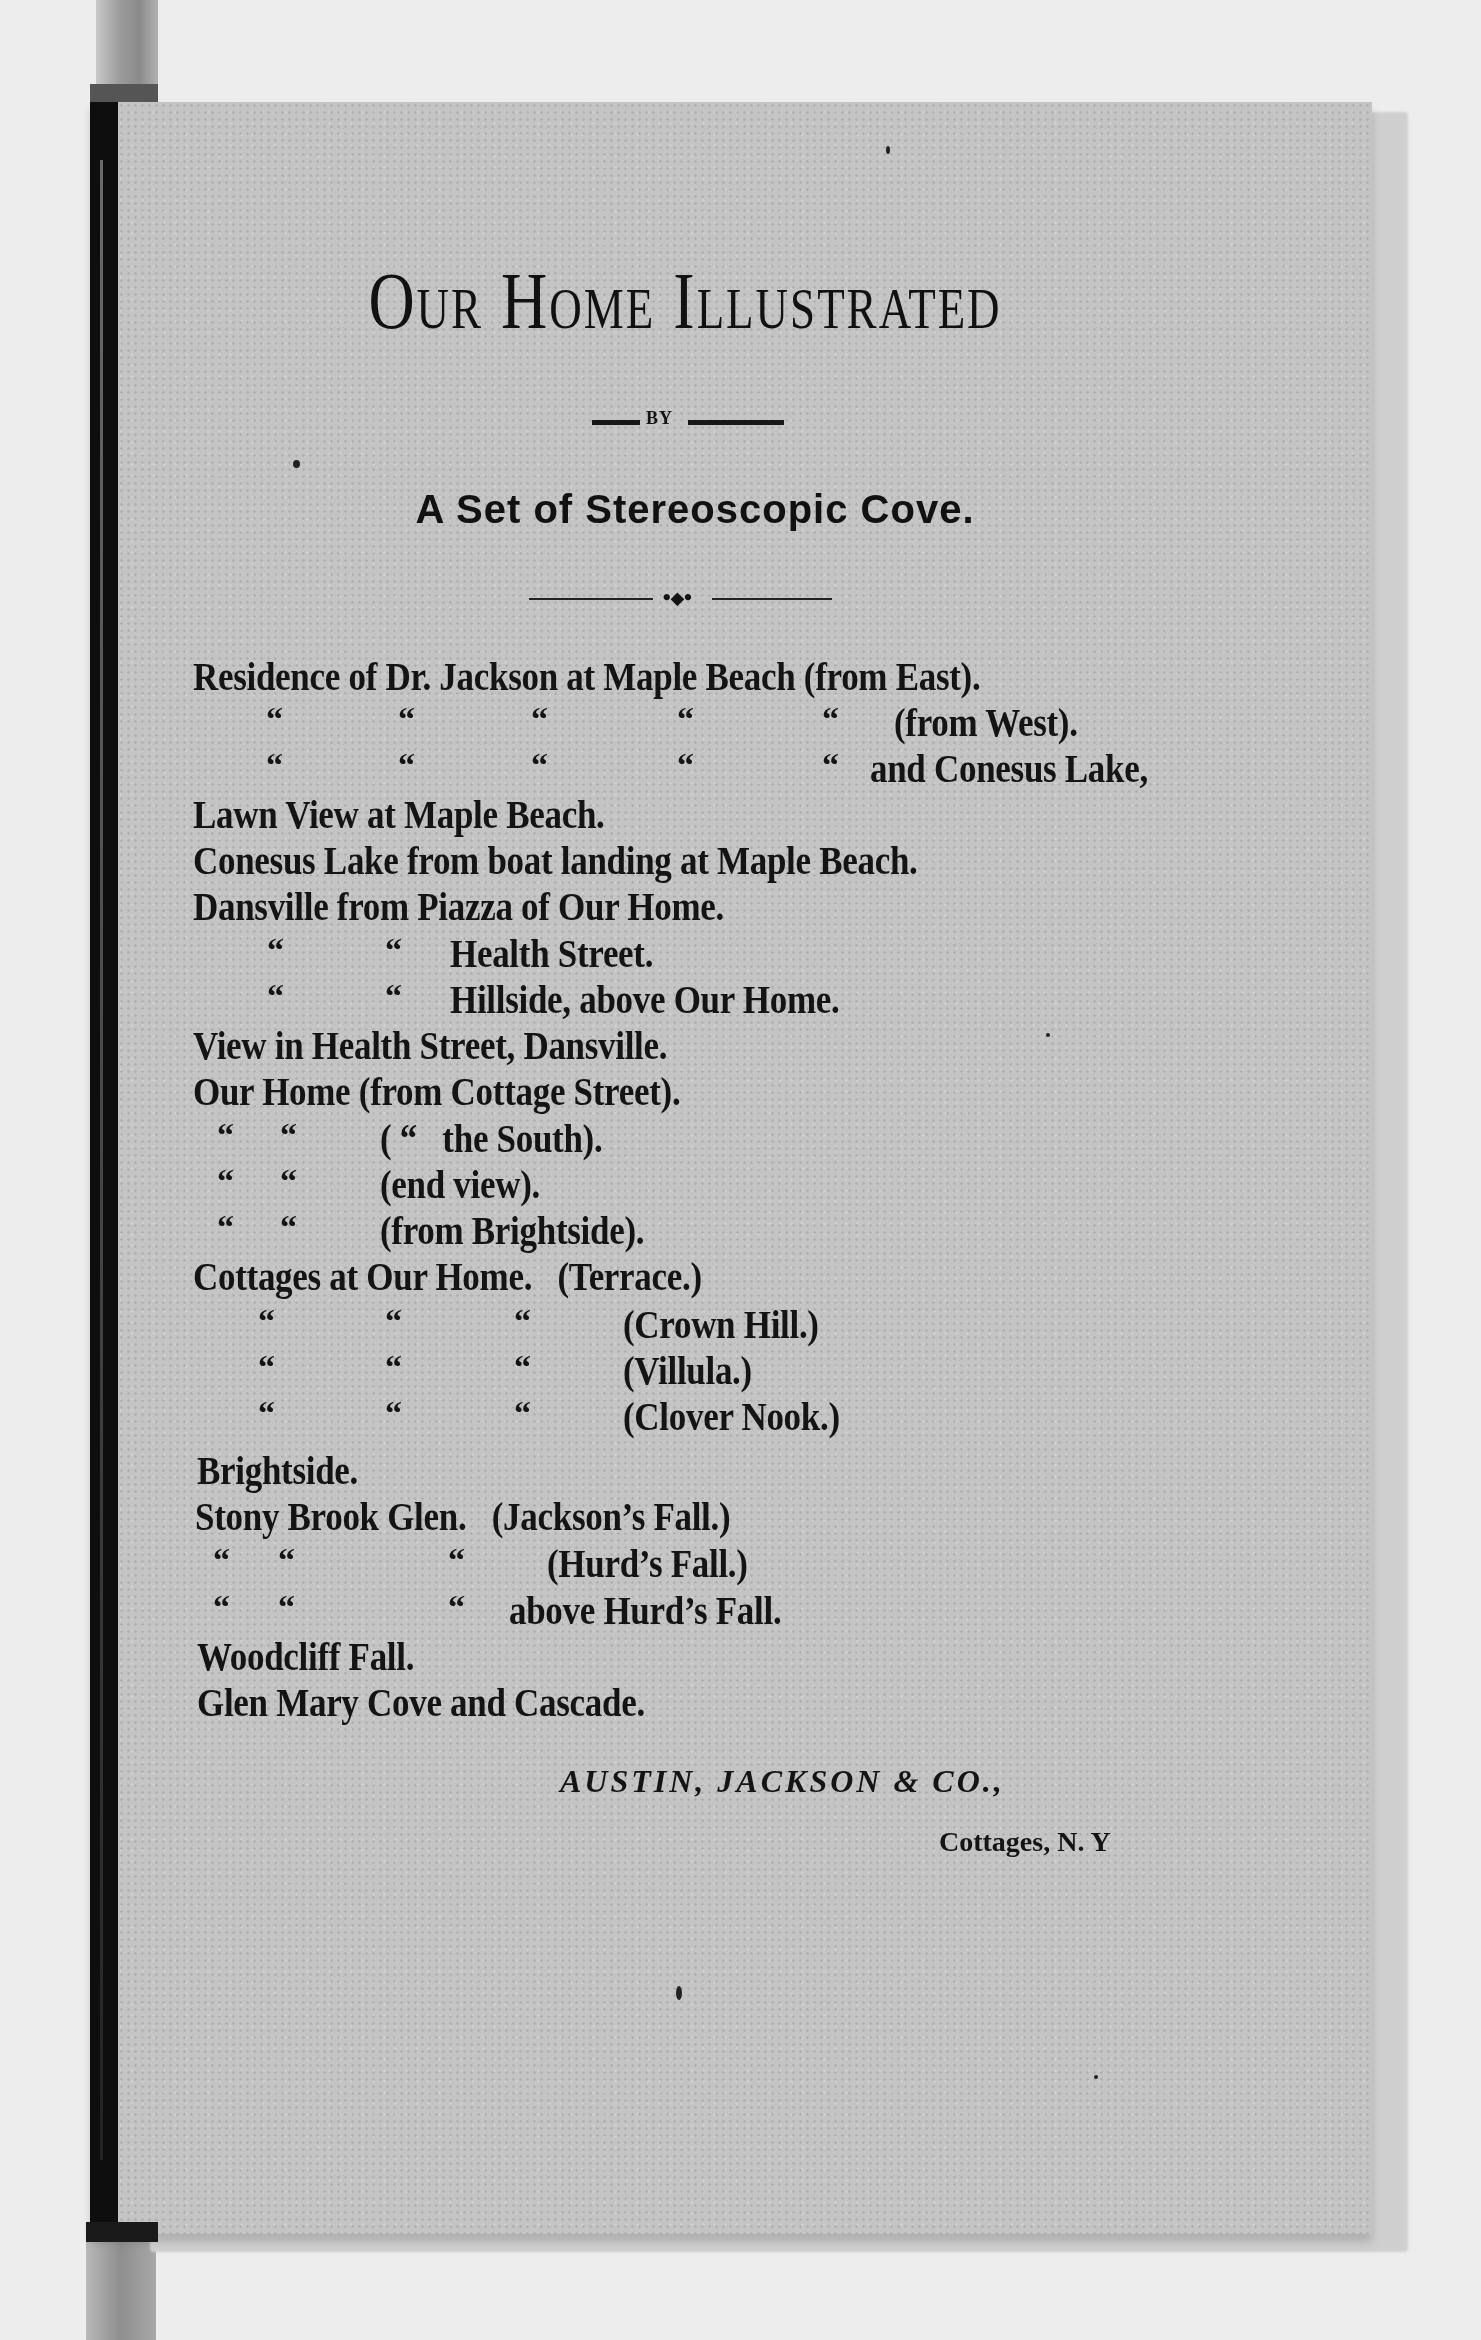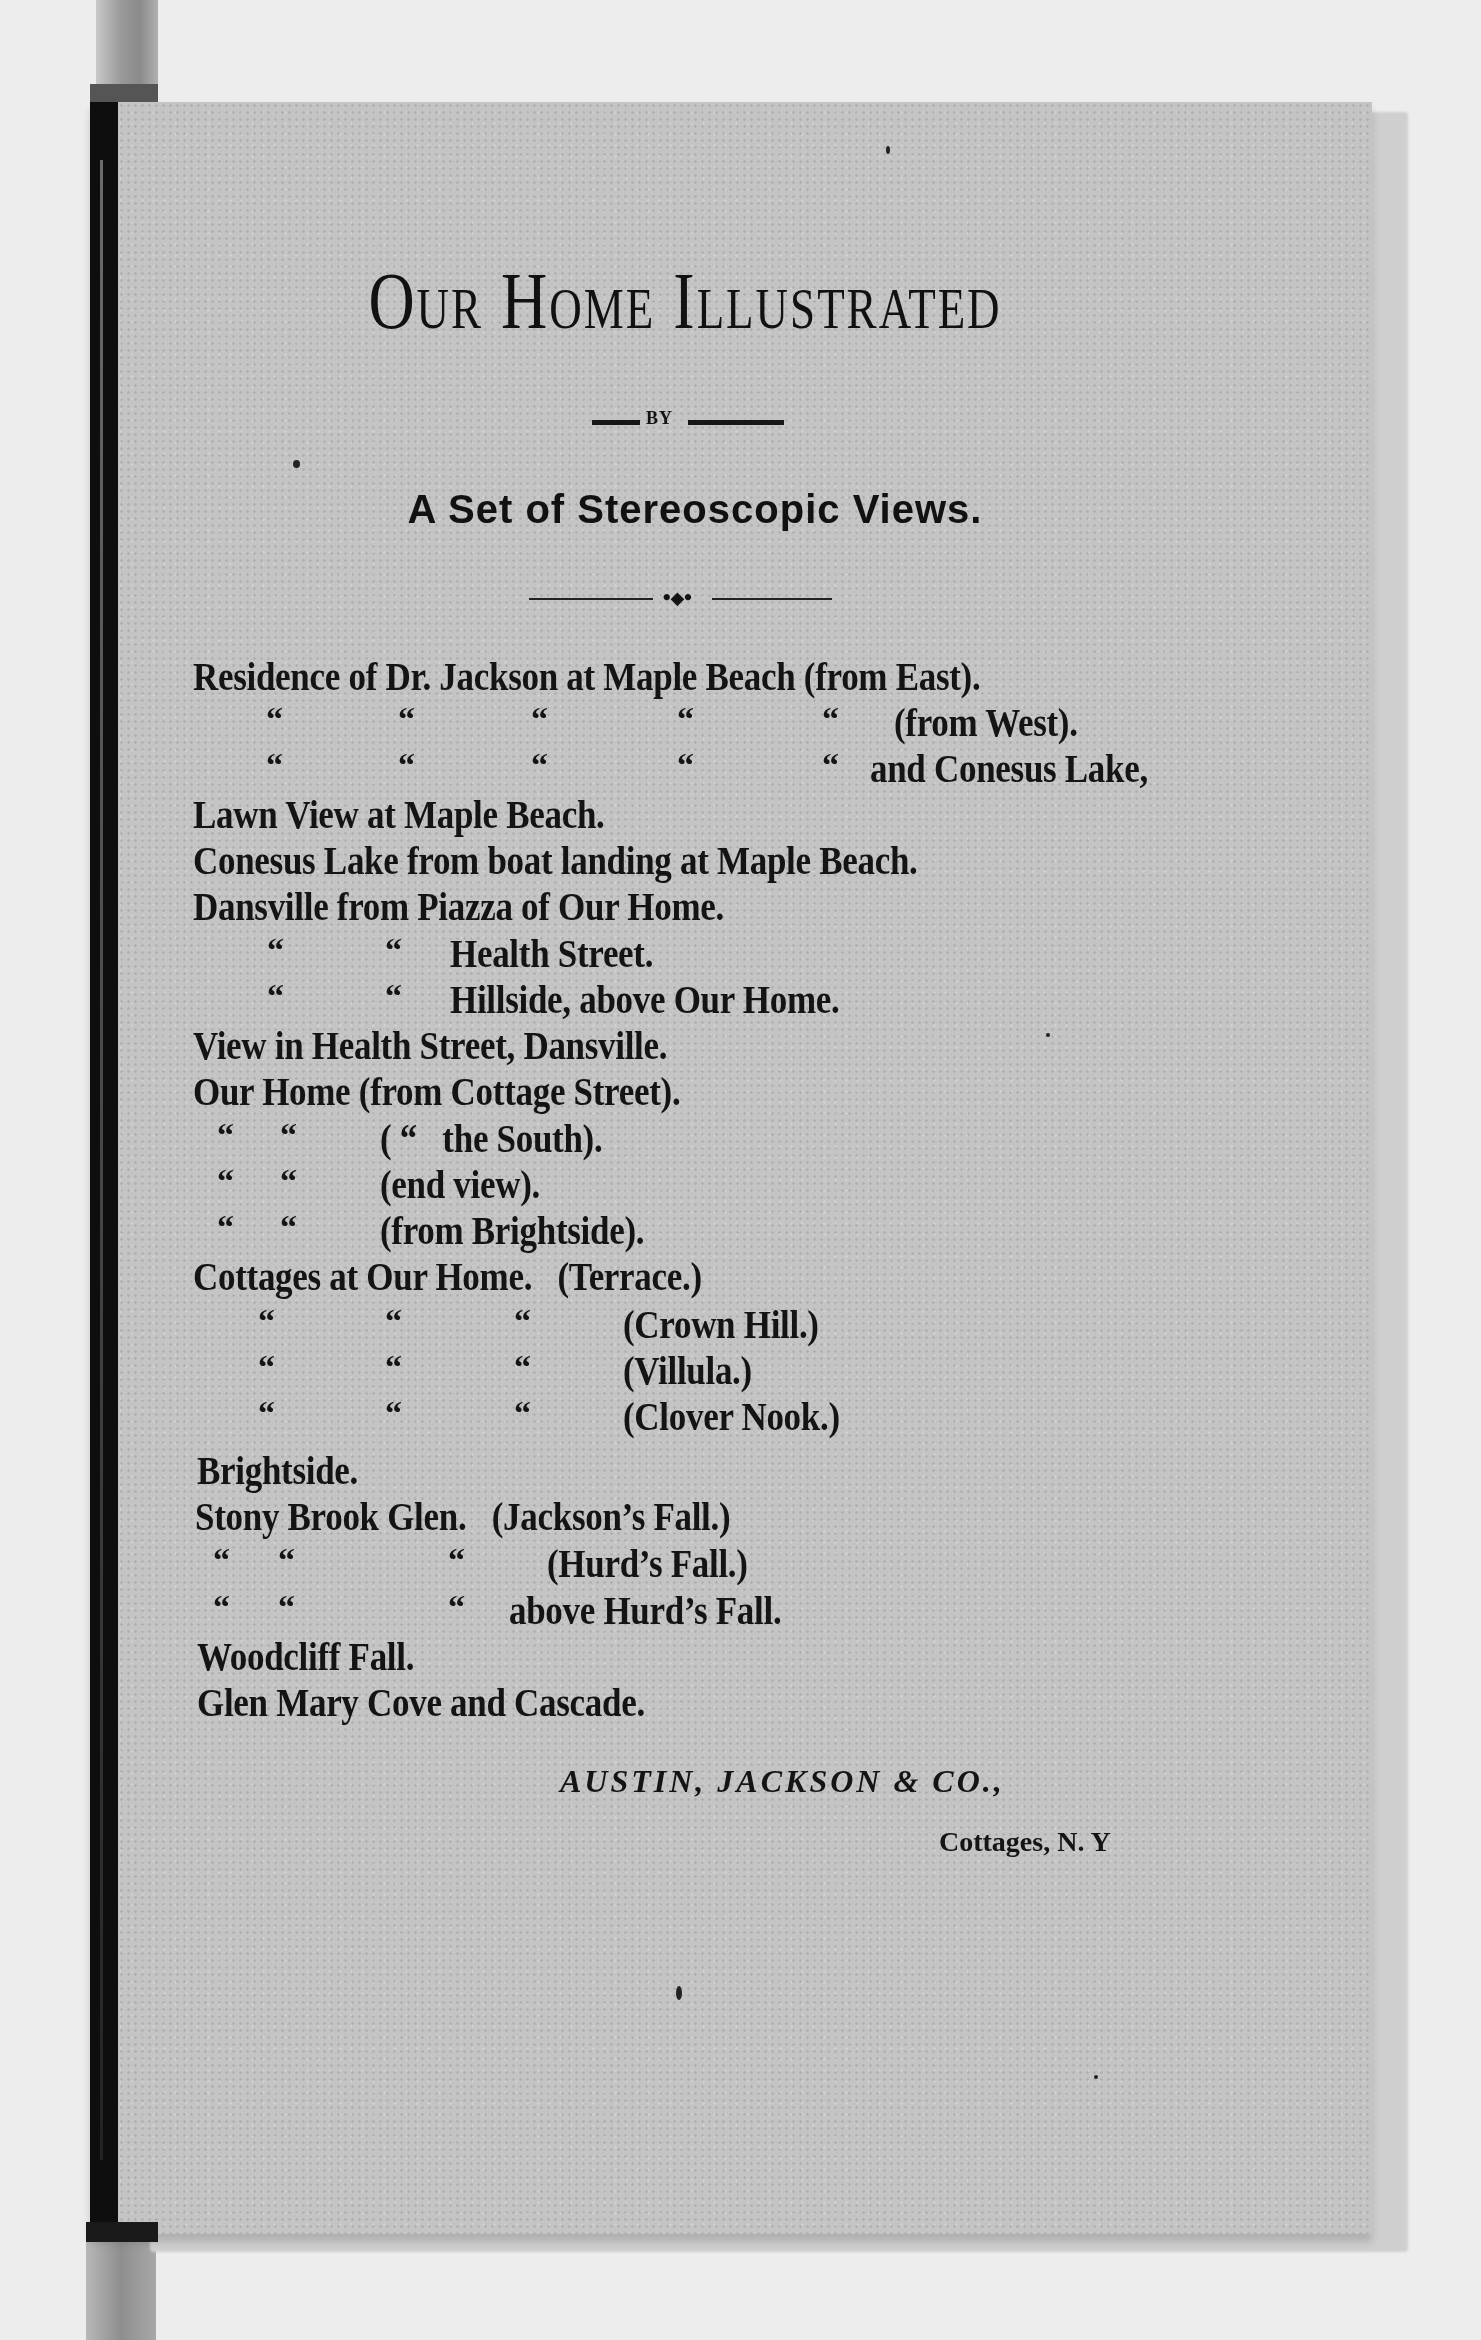--- a/index.html
+++ b/index.html
@@ -196,21 +196,21 @@
 <div class="speck" style="left:1046px;top:1033px;width:4px;height:4px;"></div>
 <div class="speck" style="left:676px;top:1986px;width:6px;height:14px;"></div>
 <div class="speck" style="left:1094px;top:2075px;width:4px;height:4px;"></div>
 
 <div class="abs title">Our Home Illustrated</div>
 
 <div class="by-rule" style="left:592px;width:48px;"></div>
 <div class="abs by" style="left:646px;text-align:right;">BY</div>
 <div class="by-rule" style="left:688px;width:96px;"></div>
 
-<div class="abs subtitle">A Set of Stereoscopic Views.</div>
+<div class="abs subtitle">A Set of Stereoscopic Cove.</div>
 
 <div class="ornament-rule" style="left:529px;width:124px;"></div>
 <div class="abs ornament">•◆•</div>
 <div class="ornament-rule" style="left:712px;width:120px;"></div>
 
 <div class="abs line" style="left:193px;top:655px;">Residence of Dr. Jackson at Maple Beach (from East).</div>
 
 <div class="abs ditto" style="left:266px;top:700px;">“</div>
 <div class="abs ditto" style="left:398px;top:700px;">“</div>
 <div class="abs ditto" style="left:531px;top:700px;">“</div>

